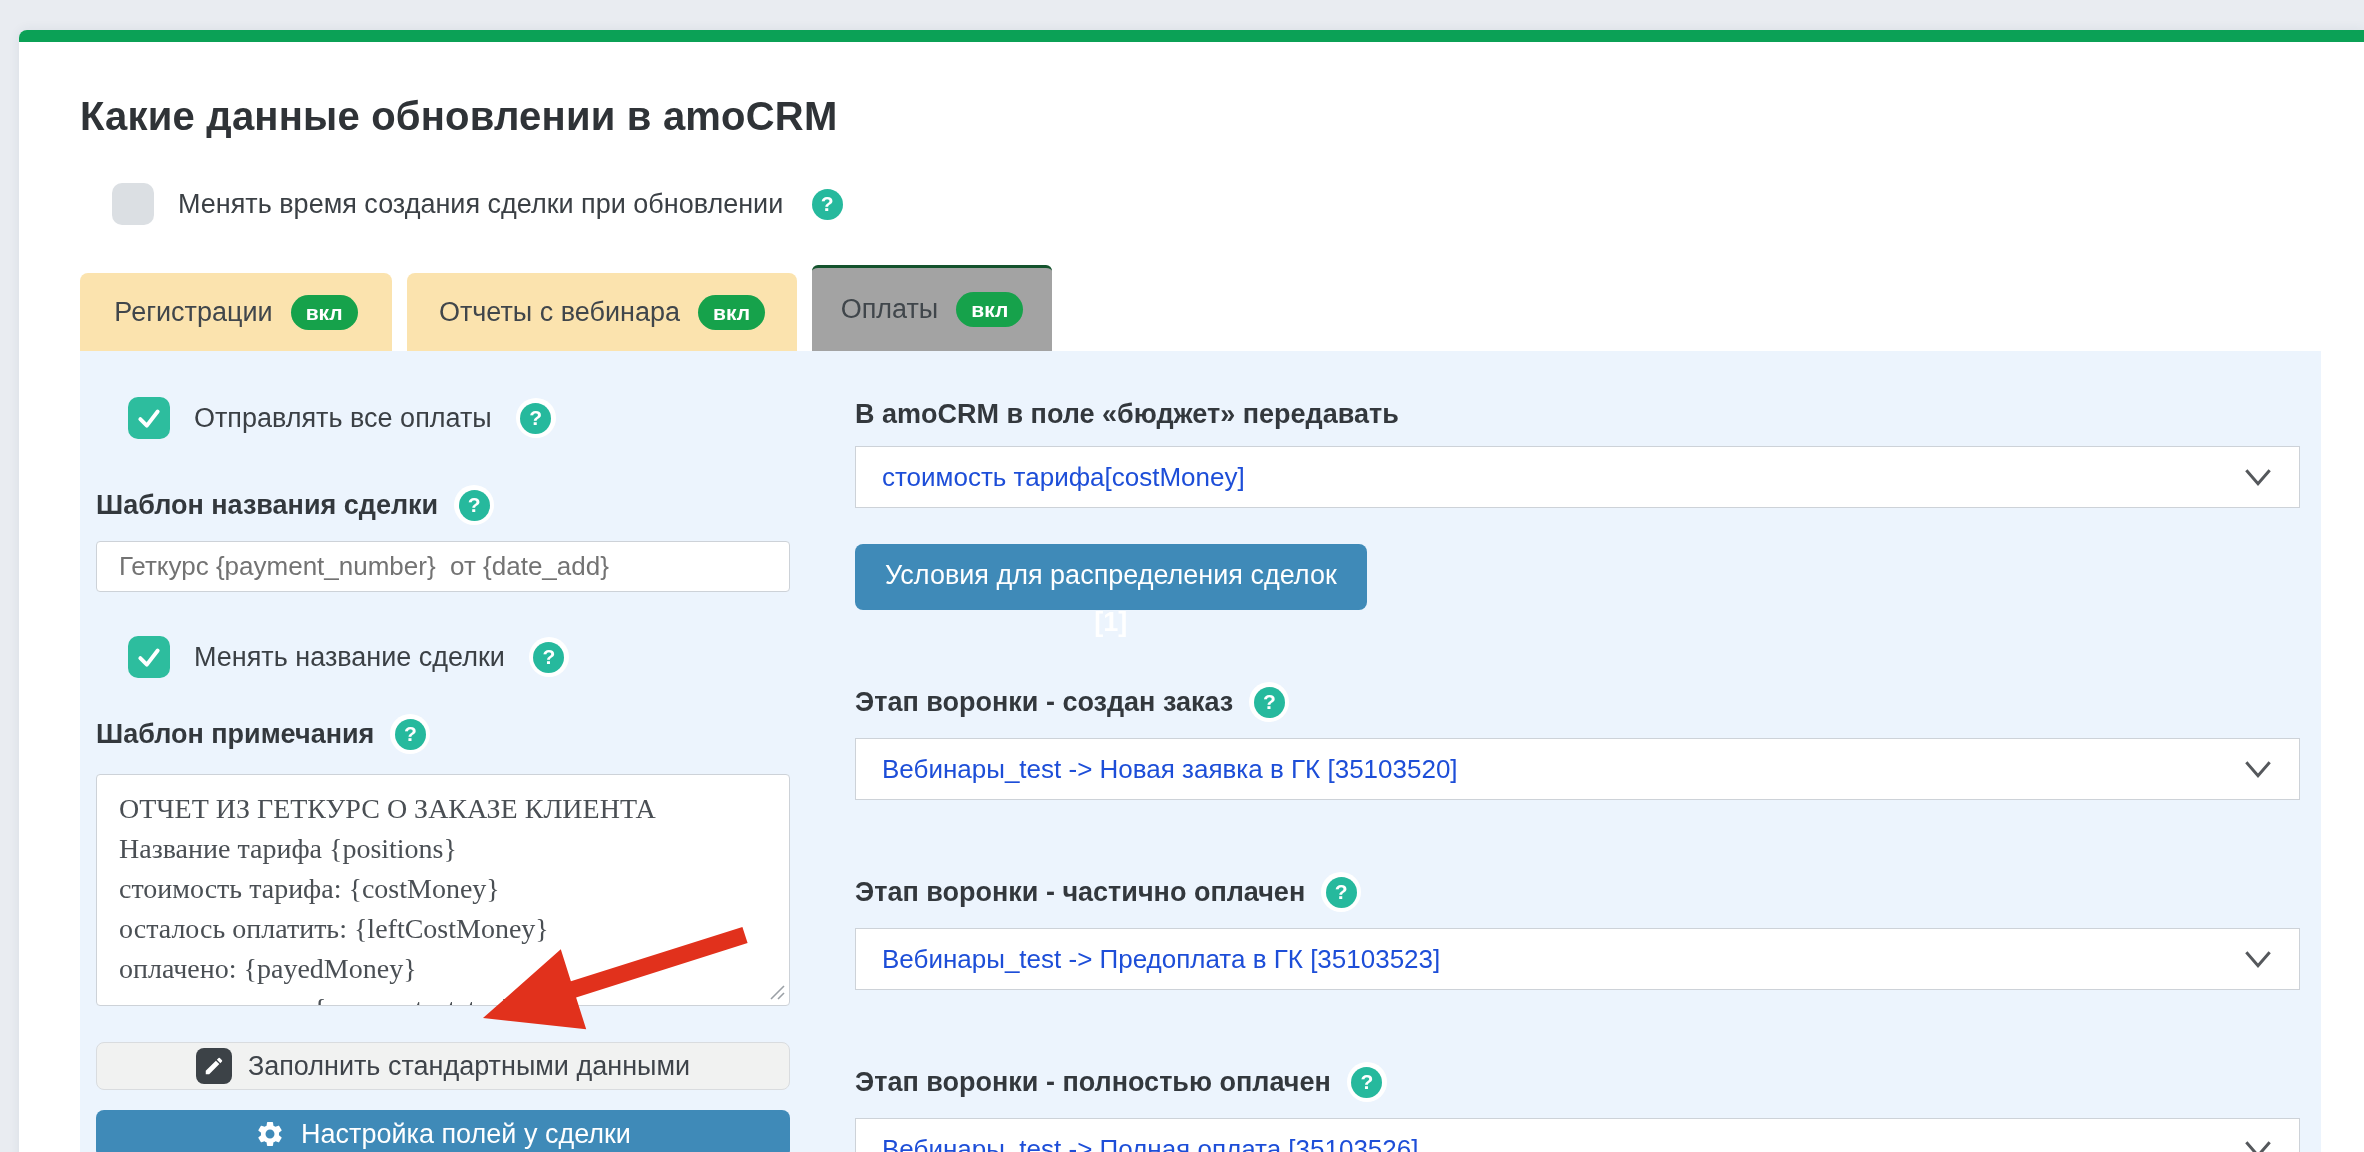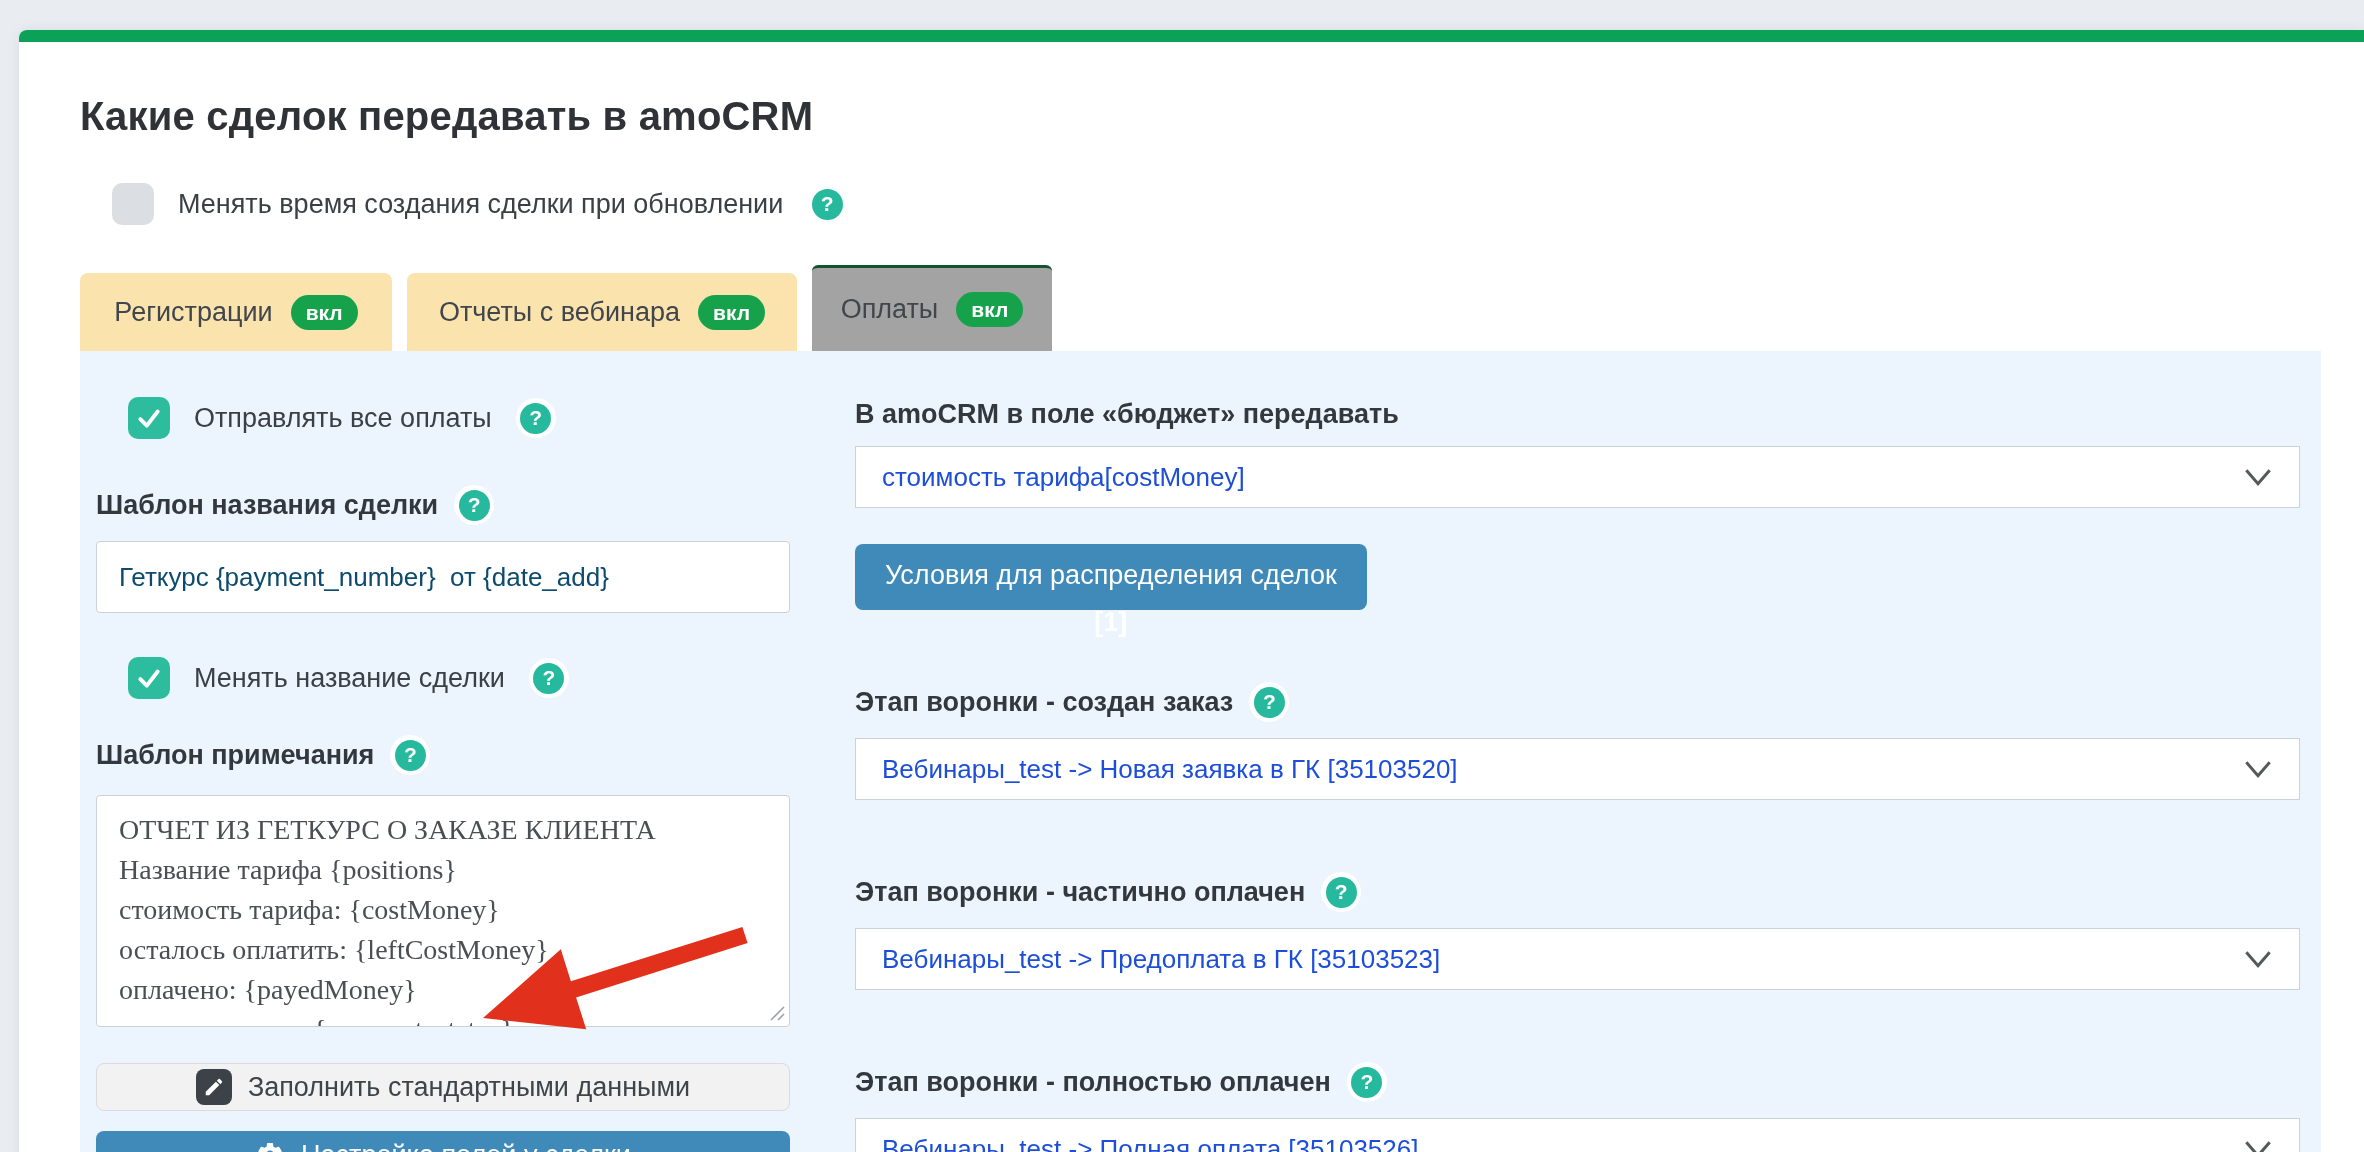--- a/index.html
+++ b/index.html
@@ -63,23 +63,23 @@
     display:flex;align-items:flex-start;
     padding:28px 20px 60px 16px;
   }
   .col-left{width:694px;flex:0 0 auto;}
   .col-right{flex:0 0 auto;width:1445px;margin-left:65px;}
   .field-label{font-size:27px;font-weight:700;color:#33383d;display:flex;align-items:center;gap:16px;}
   .mt18{margin-top:18px;} .mt46{margin-top:46px;} .mt44{margin-top:44px;}
   .mt36{margin-top:36px;} .mt14{margin-top:20px;} .mt16{margin-top:16px;}
   .mt52{margin-top:72px;}
   .text-input{
-    width:100%;box-sizing:border-box;height:72px;background:#fff;
+    width:100%;box-sizing:border-box;height:51px;background:#fff;
     border:1px solid #cdd2d8;border-radius:4px;padding:3px 22px;
-    font-size:26px;color:#0c4a6e;font-family:inherit;outline:none;
+    font-size:26px;color:#737373;font-family:inherit;outline:none;
   }
   .textarea-wrap{position:relative;}
   textarea.note{
     width:100%;box-sizing:border-box;height:232px;background:#fff;
     border:1px solid #cdd2d8;border-radius:4px;padding:14px 22px;
     font-size:28px;line-height:40px;color:#4a4f54;font-family:Liberation Serif, serif;
     resize:none;outline:none;overflow:hidden;display:block;
   }
   .resize-grip{position:absolute;right:5px;bottom:6px;}
   .btn{
@@ -112,21 +112,21 @@
     pointer-events:none;z-index:50;
   }
 </style>
 </head>
 <body>
 
 <div class="card">
   <div class="green-bar"></div>
   <div class="card-inner">
 
-    <h1 class="page-title">Какие сделок передавать в amoCRM</h1>
+    <h1 class="page-title">Какие данные обновлении в amoCRM</h1>
 
     <div class="check-row top">
       <span class="checkbox"></span>
       <span class="check-label">Менять время создания сделки при обновлении</span>
       <span class="help">
           <span class="help-q"></span>
         </span>
     </div>
 
     <div class="tabs">

